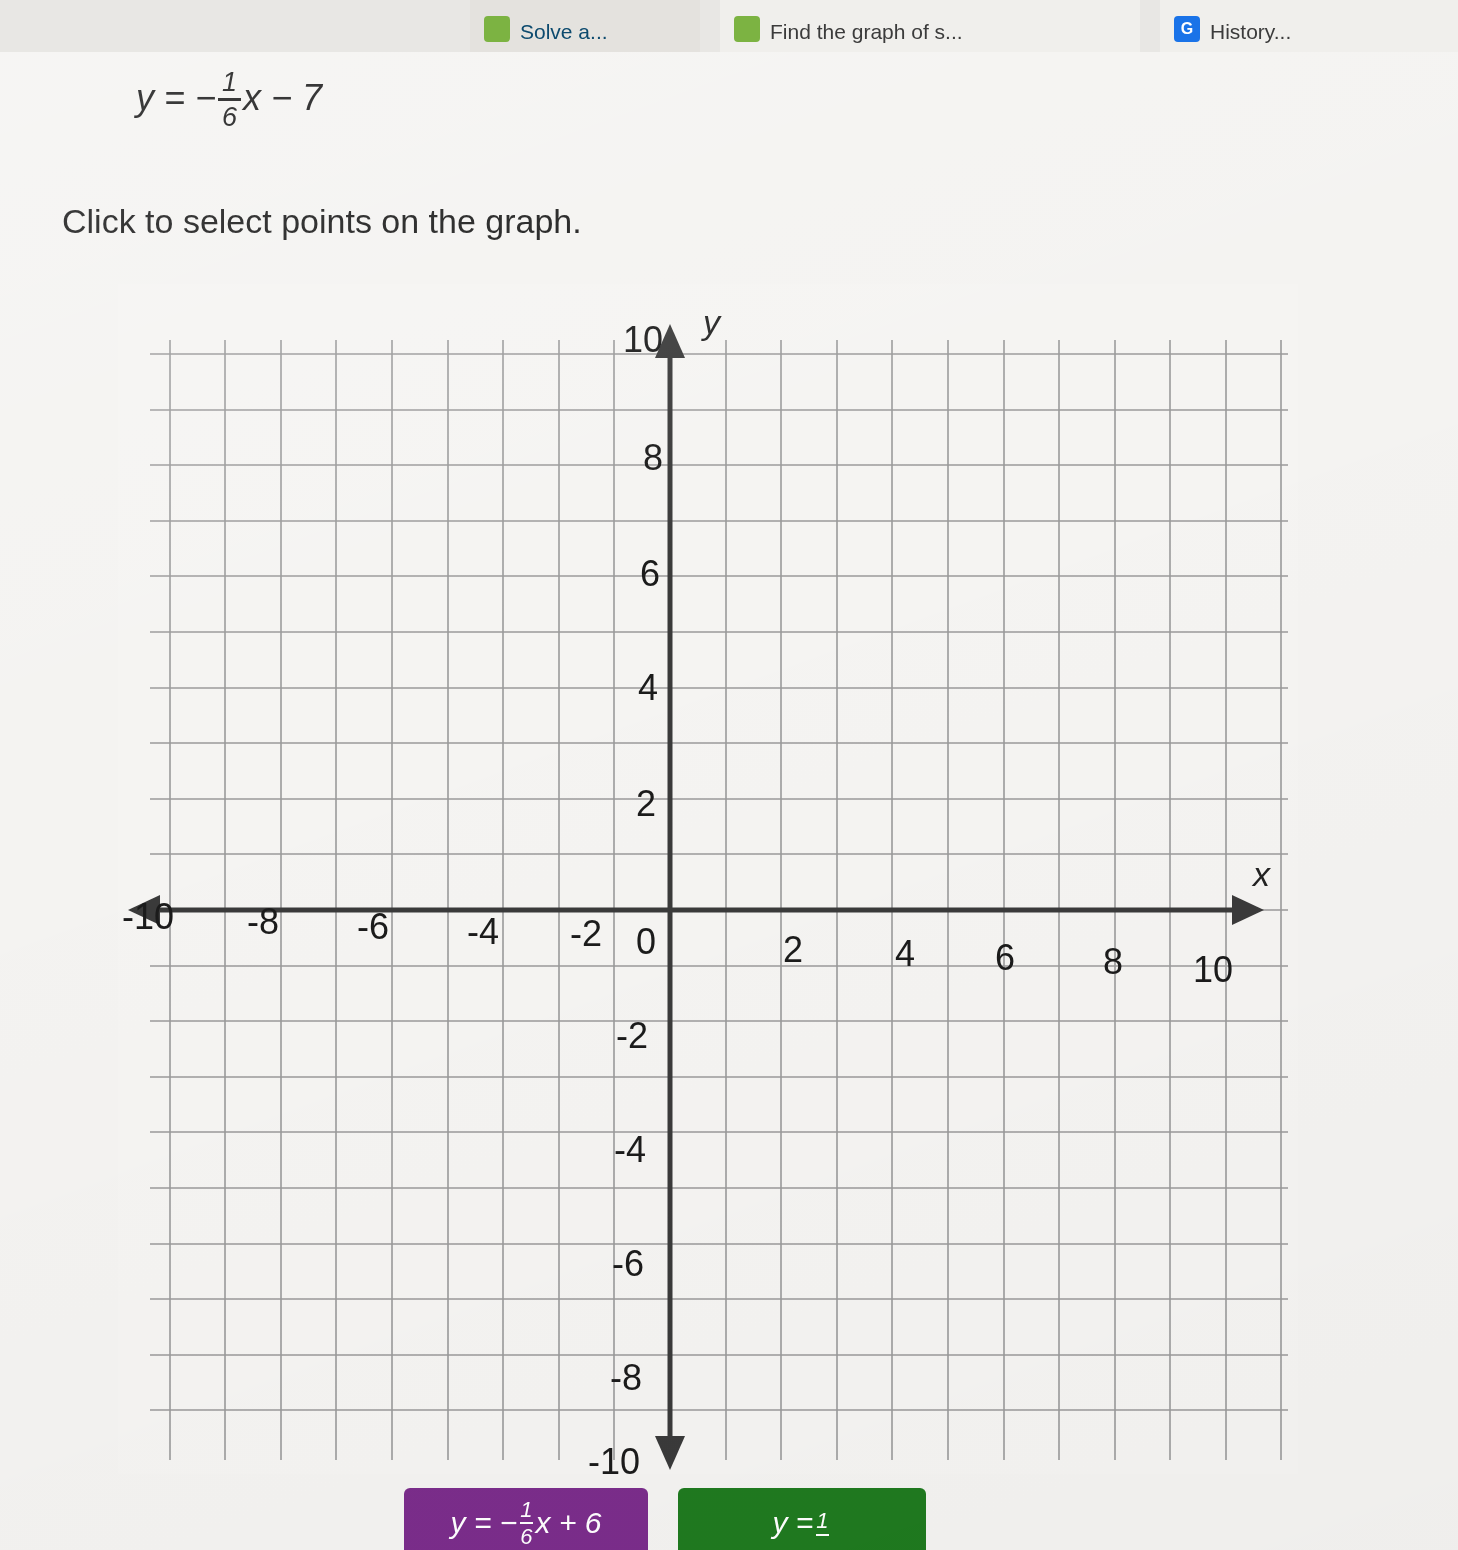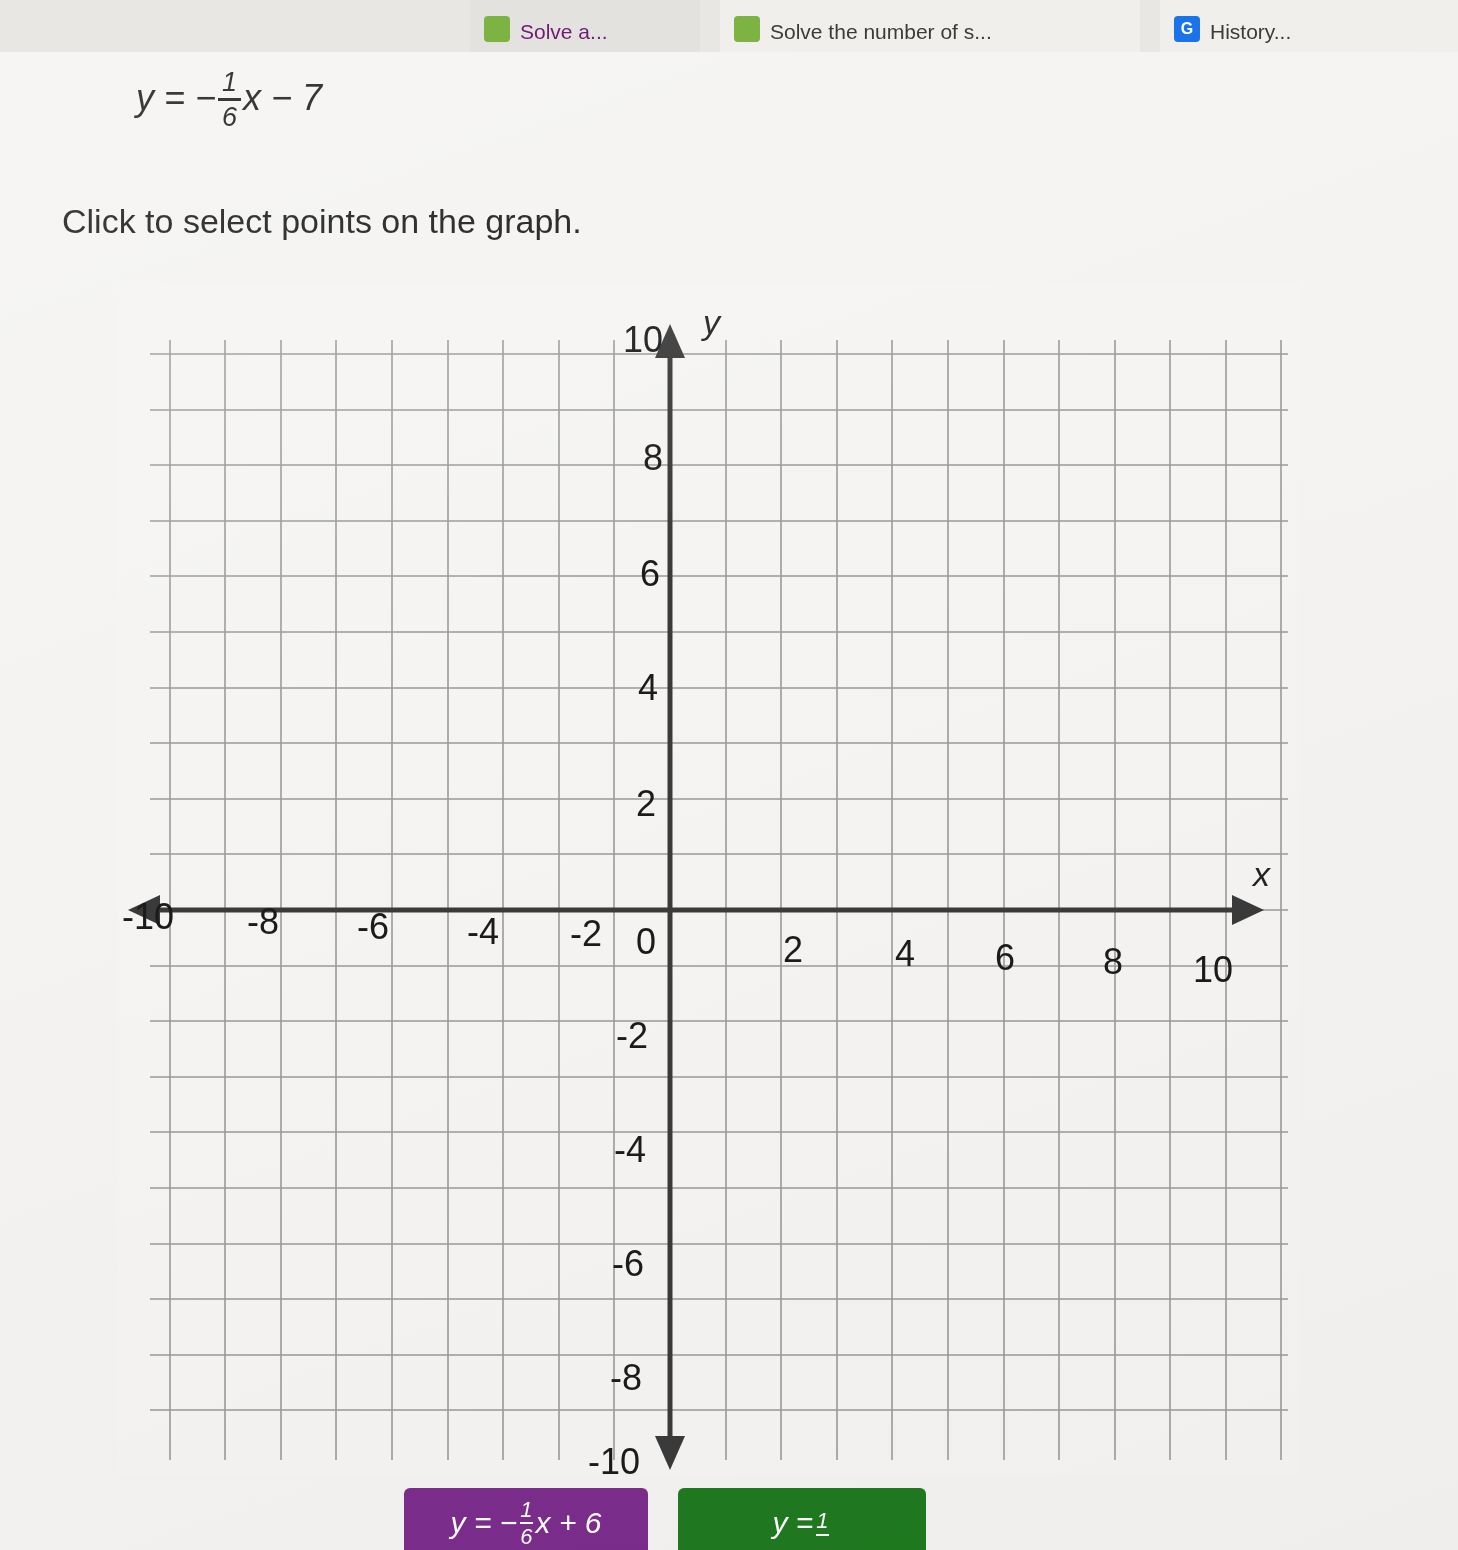--- a/index.html
+++ b/index.html
@@ -53,21 +53,21 @@
   .fav-blue {
     background: #1a73e8;
     border-radius: 50%;
     color: #fff;
     font-size: 16px;
     line-height: 26px;
     text-align: center;
     font-weight: bold;
   }
   .tab .label { overflow: hidden; text-overflow: clip; }
-  .tab.t1 .label { color: #701a75; }
+  .tab.t1 .label { color: #0c4a6e; }
 
   
   .content {
     position: absolute;
     top: 52px; left: 0;
     width: 1458px;
     height: 1498px;
     background: #f4f3f1;
   }
 
@@ -159,21 +159,21 @@
 </head>
 <body>
 
 <div class="tabstrip">
   <div class="tab t1">
     <span class="favicon fav-green"></span>
     <span class="label">Solve a...</span>
   </div>
   <div class="tab t2">
     <span class="favicon fav-green"></span>
-    <span class="label">Solve the number of s...</span>
+    <span class="label">Find the graph of s...</span>
   </div>
   <div class="tab t3">
     <span class="favicon fav-blue">G</span>
     <span class="label">History...</span>
   </div>
 </div>
 
 <div class="content">
 
   <div class="equation">

